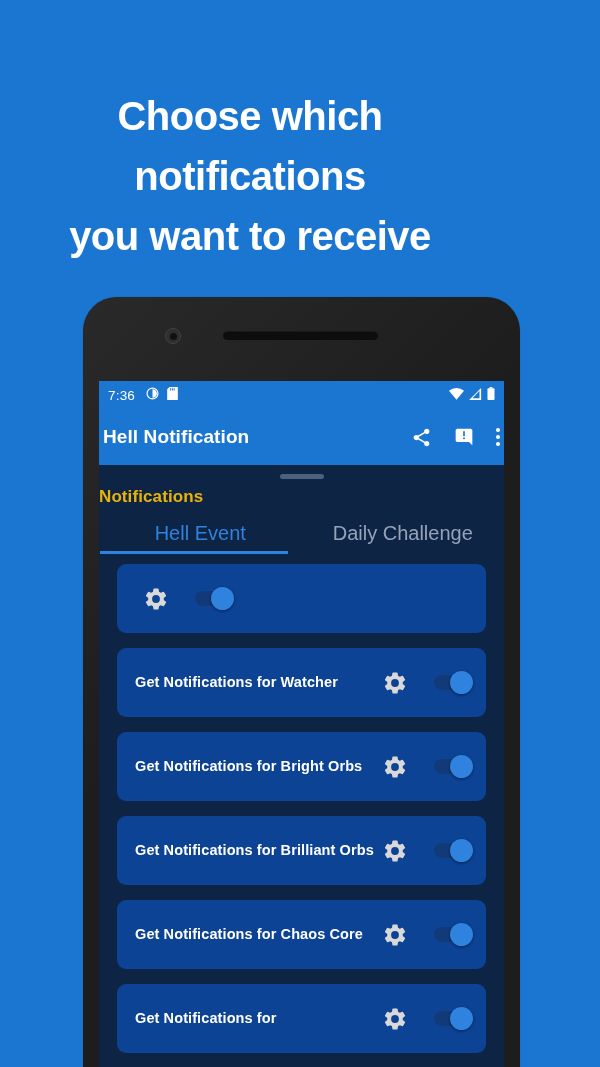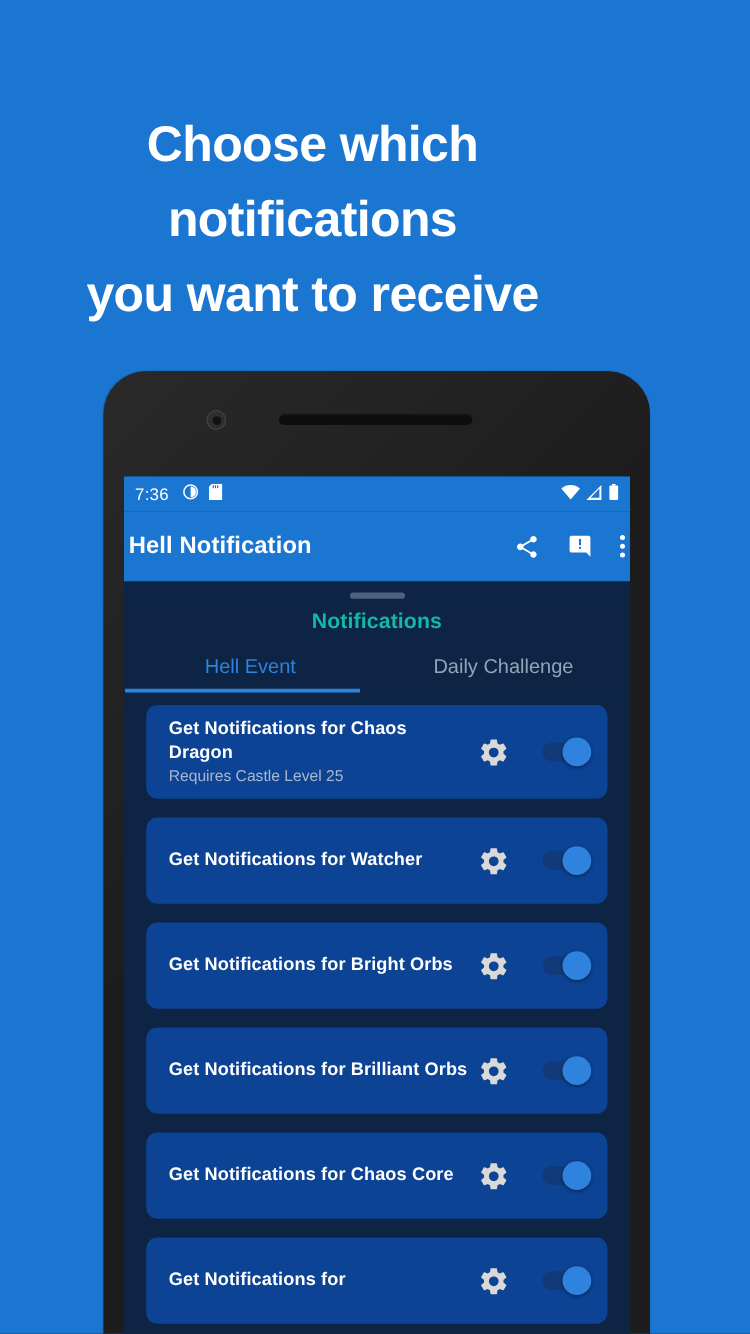--- a/index.html
+++ b/index.html
@@ -79,28 +79,28 @@
   .dots3{ width:4px; display:flex; flex-direction:column; gap:3px; }
   .dots3 i{ width:4px; height:4px; border-radius:50%; background:#fff; display:block; }
 
   
   .sheet{ background:#0d2444; }
   .handle{
     width:44px; height:5px; border-radius:3px;
     background:#4b617e; margin:9px auto 0;
   }
   .sheet-title{
-    text-align:center; color:#14b8a6; font-size:17px; font-weight:bold;
+    color:#eab308; font-size:17px; font-weight:bold;
     margin-top:8px; letter-spacing:.1px;
   }
 
   
   .tabs{ display:flex; margin-top:15px; position:relative; }
   .tab{
-    flex:1; text-align:center; font-size:16px;
+    flex:1; text-align:center; font-size:20px;
     padding:2px 0 11px; line-height:19px; cursor:pointer;
   }
   .tab.active{ color:#2f82dd; }
   .tab.inactive{ color:#94a3b8; }
   .tab-indicator{
     position:absolute; bottom:0; left:1px; width:188px; height:3px;
     background:#2f82dd;
   }
 
   
@@ -222,24 +222,20 @@
       <div class="tabs">
         <div class="tab active">Hell Event</div>
         <div class="tab inactive">Daily Challenge</div>
         <div class="tab-indicator"></div>
       </div>
     </div>
 
     <div class="list">
 
       <div class="card">
-        <div class="card-text">
-          <div class="card-title">Get Notifications for Chaos Dragon</div>
-          <div class="card-sub">Requires Castle Level 25</div>
-        </div>
         <div class="card-ctrls">
           <span class="gear">
             <svg width="26" height="26" viewBox="0 0 24 24" fill="#d9d9d9">
                 <path d="M19.14 12.94c.04-.3.06-.61.06-.94 0-.32-.02-.64-.07-.94l2.03-1.58a.49.49 0 0 0 .12-.61l-1.92-3.32a.49.49 0 0 0-.59-.22l-2.39.96a7.03 7.03 0 0 0-1.62-.94l-.36-2.54a.48.48 0 0 0-.48-.41h-3.84a.48.48 0 0 0-.48.41l-.36 2.54c-.59.24-1.13.57-1.62.94l-2.39-.96a.49.49 0 0 0-.59.22L2.74 8.87a.49.49 0 0 0 .12.61l2.03 1.58c-.05.3-.09.63-.09.94s.02.64.07.94l-2.03 1.58a.49.49 0 0 0-.12.61l1.92 3.32c.12.22.37.29.59.22l2.39-.96c.5.38 1.03.7 1.62.94l.36 2.54c.05.24.24.41.48.41h3.84c.24 0 .44-.17.48-.41l.36-2.54c.59-.24 1.13-.56 1.62-.94l2.39.96c.22.08.47 0 .59-.22l1.92-3.32a.49.49 0 0 0-.12-.61l-2.03-1.58zM12 15.6A3.6 3.6 0 1 1 12 8.4a3.6 3.6 0 0 1 0 7.2z"></path>
               </svg>
           </span>
           <span class="switch">
               <span class="thumb"></span>
             </span>
         </div>

